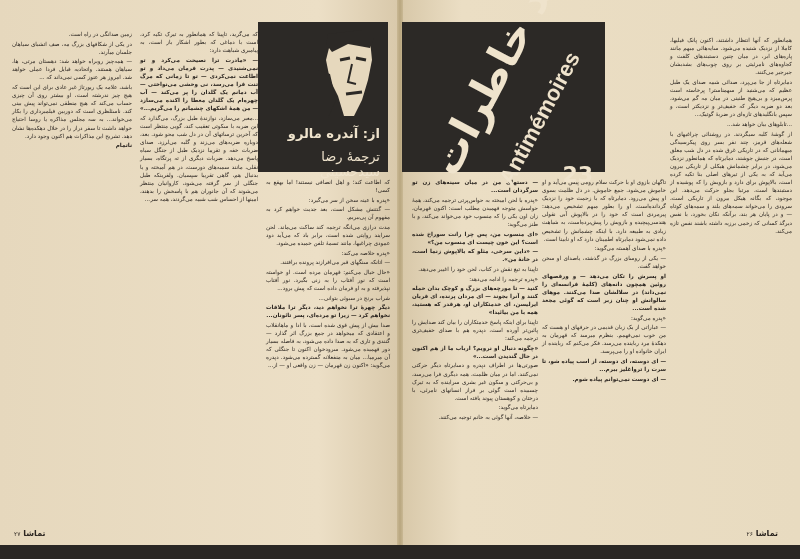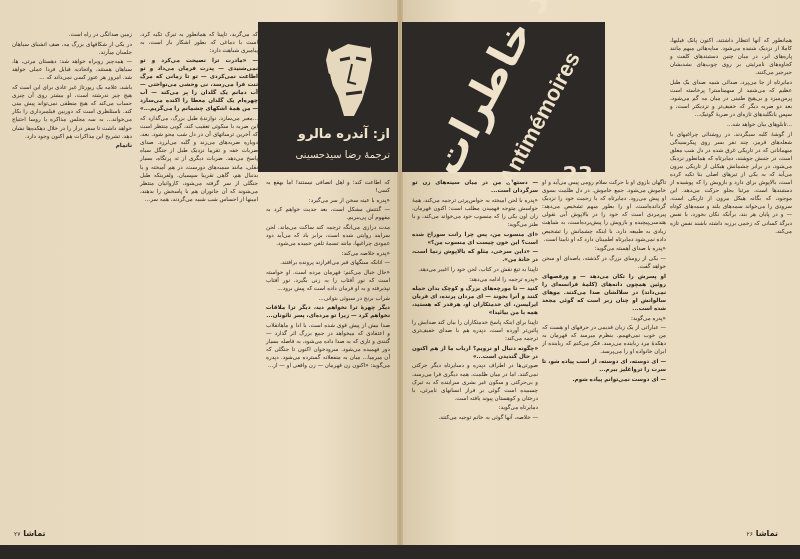--- a/index.html
+++ b/index.html
@@ -6,25 +6,25 @@
   body{width:800px;height:559px;background:#2a2724;position:relative;overflow:hidden;font-family:"DejaVu Sans",sans-serif;}
   .spread{position:absolute;left:0;top:0;width:800px;height:545px;}
   .page{position:absolute;top:0;height:545px;background:#e9dcc3;overflow:hidden;}
   .page.left{left:0;width:398px;background:linear-gradient(to right,#e6d8bd 0%,#ecdfc6 80%,#d9c9ab 100%);}
   .page.right{left:402px;width:398px;background:linear-gradient(to right,#d8c8a9 0%,#ebdec4 15%,#e8dbc0 100%);}
   .gutter{position:absolute;left:397px;top:0;width:6px;height:545px;background:linear-gradient(to right,#c9b894,#b8a67f,#c9b894);}
   .col{position:absolute;direction:rtl;text-align:justify;font-size:5.6px;line-height:8.1px;color:#2b2520;}
   .col p{margin:0 0 1.5px 0;}
   .col .bold{font-weight:bold;}
   .banner{position:absolute;top:22px;height:150px;background:#2c2926;}
-  .banner.left{left:258px;width:140px;}
+  .banner.left{left:258px;width:130px;}
   .banner.right{left:402px;width:203px;}
   .portrait{position:absolute;left:60px;top:8px;width:60px;height:88px;}
   .author{position:absolute;right:8px;top:104px;color:#efe3cc;direction:rtl;font-weight:bold;font-size:13px;}
-  .translator{position:absolute;right:8px;top:127px;color:#efe3cc;direction:rtl;font-size:10px;margin-left:32px;}
+  .translator{position:absolute;right:8px;top:127px;color:#efe3cc;direction:rtl;font-size:13px;margin-left:32px;}
   .title-fa{position:absolute;left:30px;top:10px;color:#efe3cc;font-weight:bold;font-size:42px;line-height:42px;direction:rtl;transform:rotate(-62deg);transform-origin:left top;white-space:nowrap;}
   .title-en{position:absolute;left:85px;top:130px;color:#efe3cc;font-weight:bold;font-size:22px;transform:rotate(-62deg);transform-origin:left top;white-space:nowrap;font-family:"Liberation Sans",sans-serif;}
   .chapter{position:absolute;right:12px;top:140px;color:#efe3cc;font-weight:bold;font-size:22px;}
   .footer{position:absolute;top:529px;font-size:8px;font-weight:bold;color:#2b2520;}
   .footer .pn{font-weight:normal;font-size:6px;}
 </style>
 </head>
 <body>
 
 <div class="spread">

